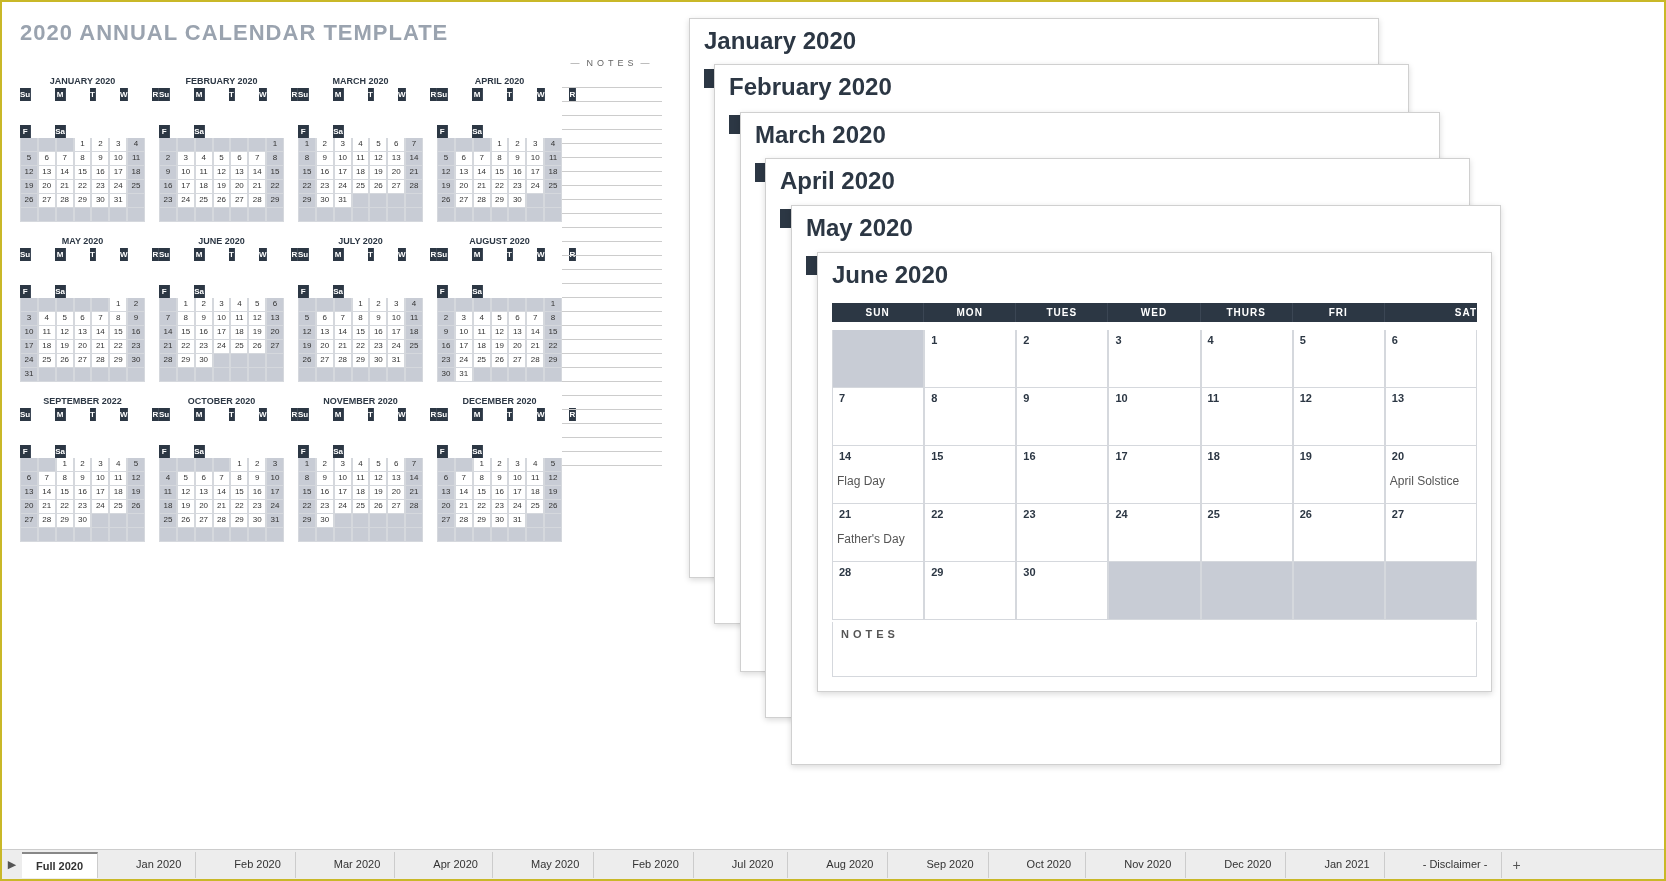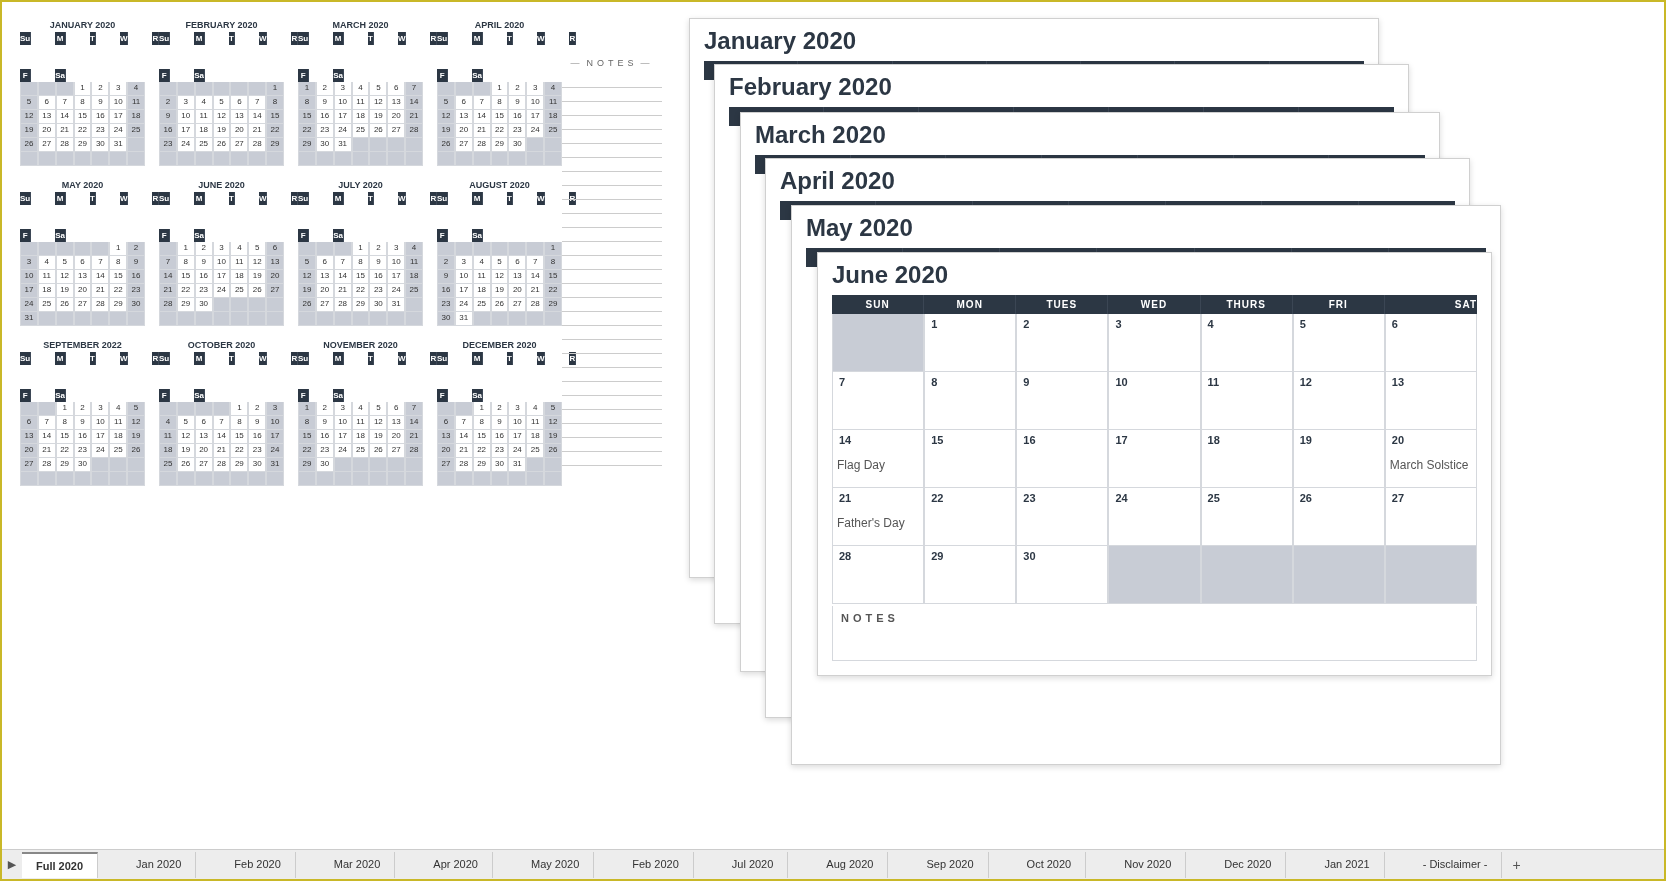--- a/index.html
+++ b/index.html
@@ -20,21 +20,21 @@
 
 
 .notes-col { position: absolute; left: 560px; top: 56px; width: 100px; }
 .notes-hd { font-size: 9px; letter-spacing: 4px; color: #666; text-align: center; margin-bottom: 6px; }
 .notes-hd::before, .notes-hd::after { content:"—"; margin:0 3px; color:#999; }
 .notes-line { border-bottom: 1px solid #ccc; height: 14px; }
 
 
 .sheet { position: absolute; background: #fff; border: 1px solid #d0d0d0; box-shadow: 0 2px 6px rgba(0,0,0,0.15); }
 .sheet-title { font-size: 24px; font-weight: 700; color: #2c3744; padding: 8px 14px 6px; }
-.sheet-days { display: grid; grid-template-columns: repeat(7, 1fr); margin: 0 14px; }
+.sheet-days { display: grid; grid-template-columns: repeat(7, 1fr); margin: 8px 14px; }
 .sheet-days div { background: #2c3744; color: #fff; font-size: 10px; font-weight: 700; text-align: center; padding: 4px 0; letter-spacing: 1px; border-right: 1px solid #3b4654; }
 .sheet-days div:last-child { border-right: none; text-align: right; }
 
 
 .june { left: 815px; top: 250px; width: 675px; }
 .june-grid { display: grid; grid-template-columns: repeat(7, 1fr); margin: 0 14px; }
 .june-cell { border: 1px solid #d5d8dd; border-top: none; height: 58px; position: relative; font-size: 11px; font-weight: 700; color: #2c3744; padding: 4px 6px; }
 .june-cell.empty { background: #c8ccd5; }
 .june-cell .ev { position: absolute; bottom: 15px; left: 4px; font-size: 12px; font-weight: 400; color: #555; }
 .june-notes { margin: 2px 14px 14px; border: 1px solid #d5d8dd; border-top: none; height: 55px; padding: 6px 8px; font-size: 11px; letter-spacing: 4px; color: #555; font-weight: 700; }
@@ -43,20 +43,21 @@
 .tabbar { position: absolute; left: 0; bottom: 0; width: 100%; background: #ededed; border-top: 1px solid #ccc; display: flex; align-items: center; height: 30px; font-size: 11px; }
 .tab-tri { width: 20px; text-align: center; color: #555; }
 .tab { padding: 6px 14px; border-right: 1px solid #ccc; color: #333; cursor: pointer; }
 .tab.active { background: #fff; border-top: 2px solid #888; font-weight: 700; }
 .tab-add { padding: 4px 10px; font-size: 14px; color: #555; cursor: pointer; }
 </style>
 </head>
 <body>
 
 <div class="annual">
+  <div class="annual-title">2020 ANNUAL CALENDAR TEMPLATE</div>
   <div class="mini-grid" id="mini-grid">
       <div class="mini-month">
         <div class="mini-name">JANUARY 2020</div>
         <div class="mini-header">
           <div>Su</div>
           <div>M</div>
           <div>T</div>
           <div>W</div>
           <div>R</div>
           <div>F</div>
@@ -848,21 +849,21 @@
       <div class="june-cell">10</div>
       <div class="june-cell">11</div>
       <div class="june-cell">12</div>
       <div class="june-cell">13</div>
       <div class="june-cell">14<div class="ev">Flag Day</div></div>
       <div class="june-cell">15</div>
       <div class="june-cell">16</div>
       <div class="june-cell">17</div>
       <div class="june-cell">18</div>
       <div class="june-cell">19</div>
-      <div class="june-cell">20<div class="ev">March Solstice</div></div>
+      <div class="june-cell">20<div class="ev">April Solstice</div></div>
       <div class="june-cell">21<div class="ev">Father's Day</div></div>
       <div class="june-cell">22</div>
       <div class="june-cell">23</div>
       <div class="june-cell">24</div>
       <div class="june-cell">25</div>
       <div class="june-cell">26</div>
       <div class="june-cell">27</div>
       <div class="june-cell">28</div>
       <div class="june-cell">29</div>
       <div class="june-cell">30</div>

